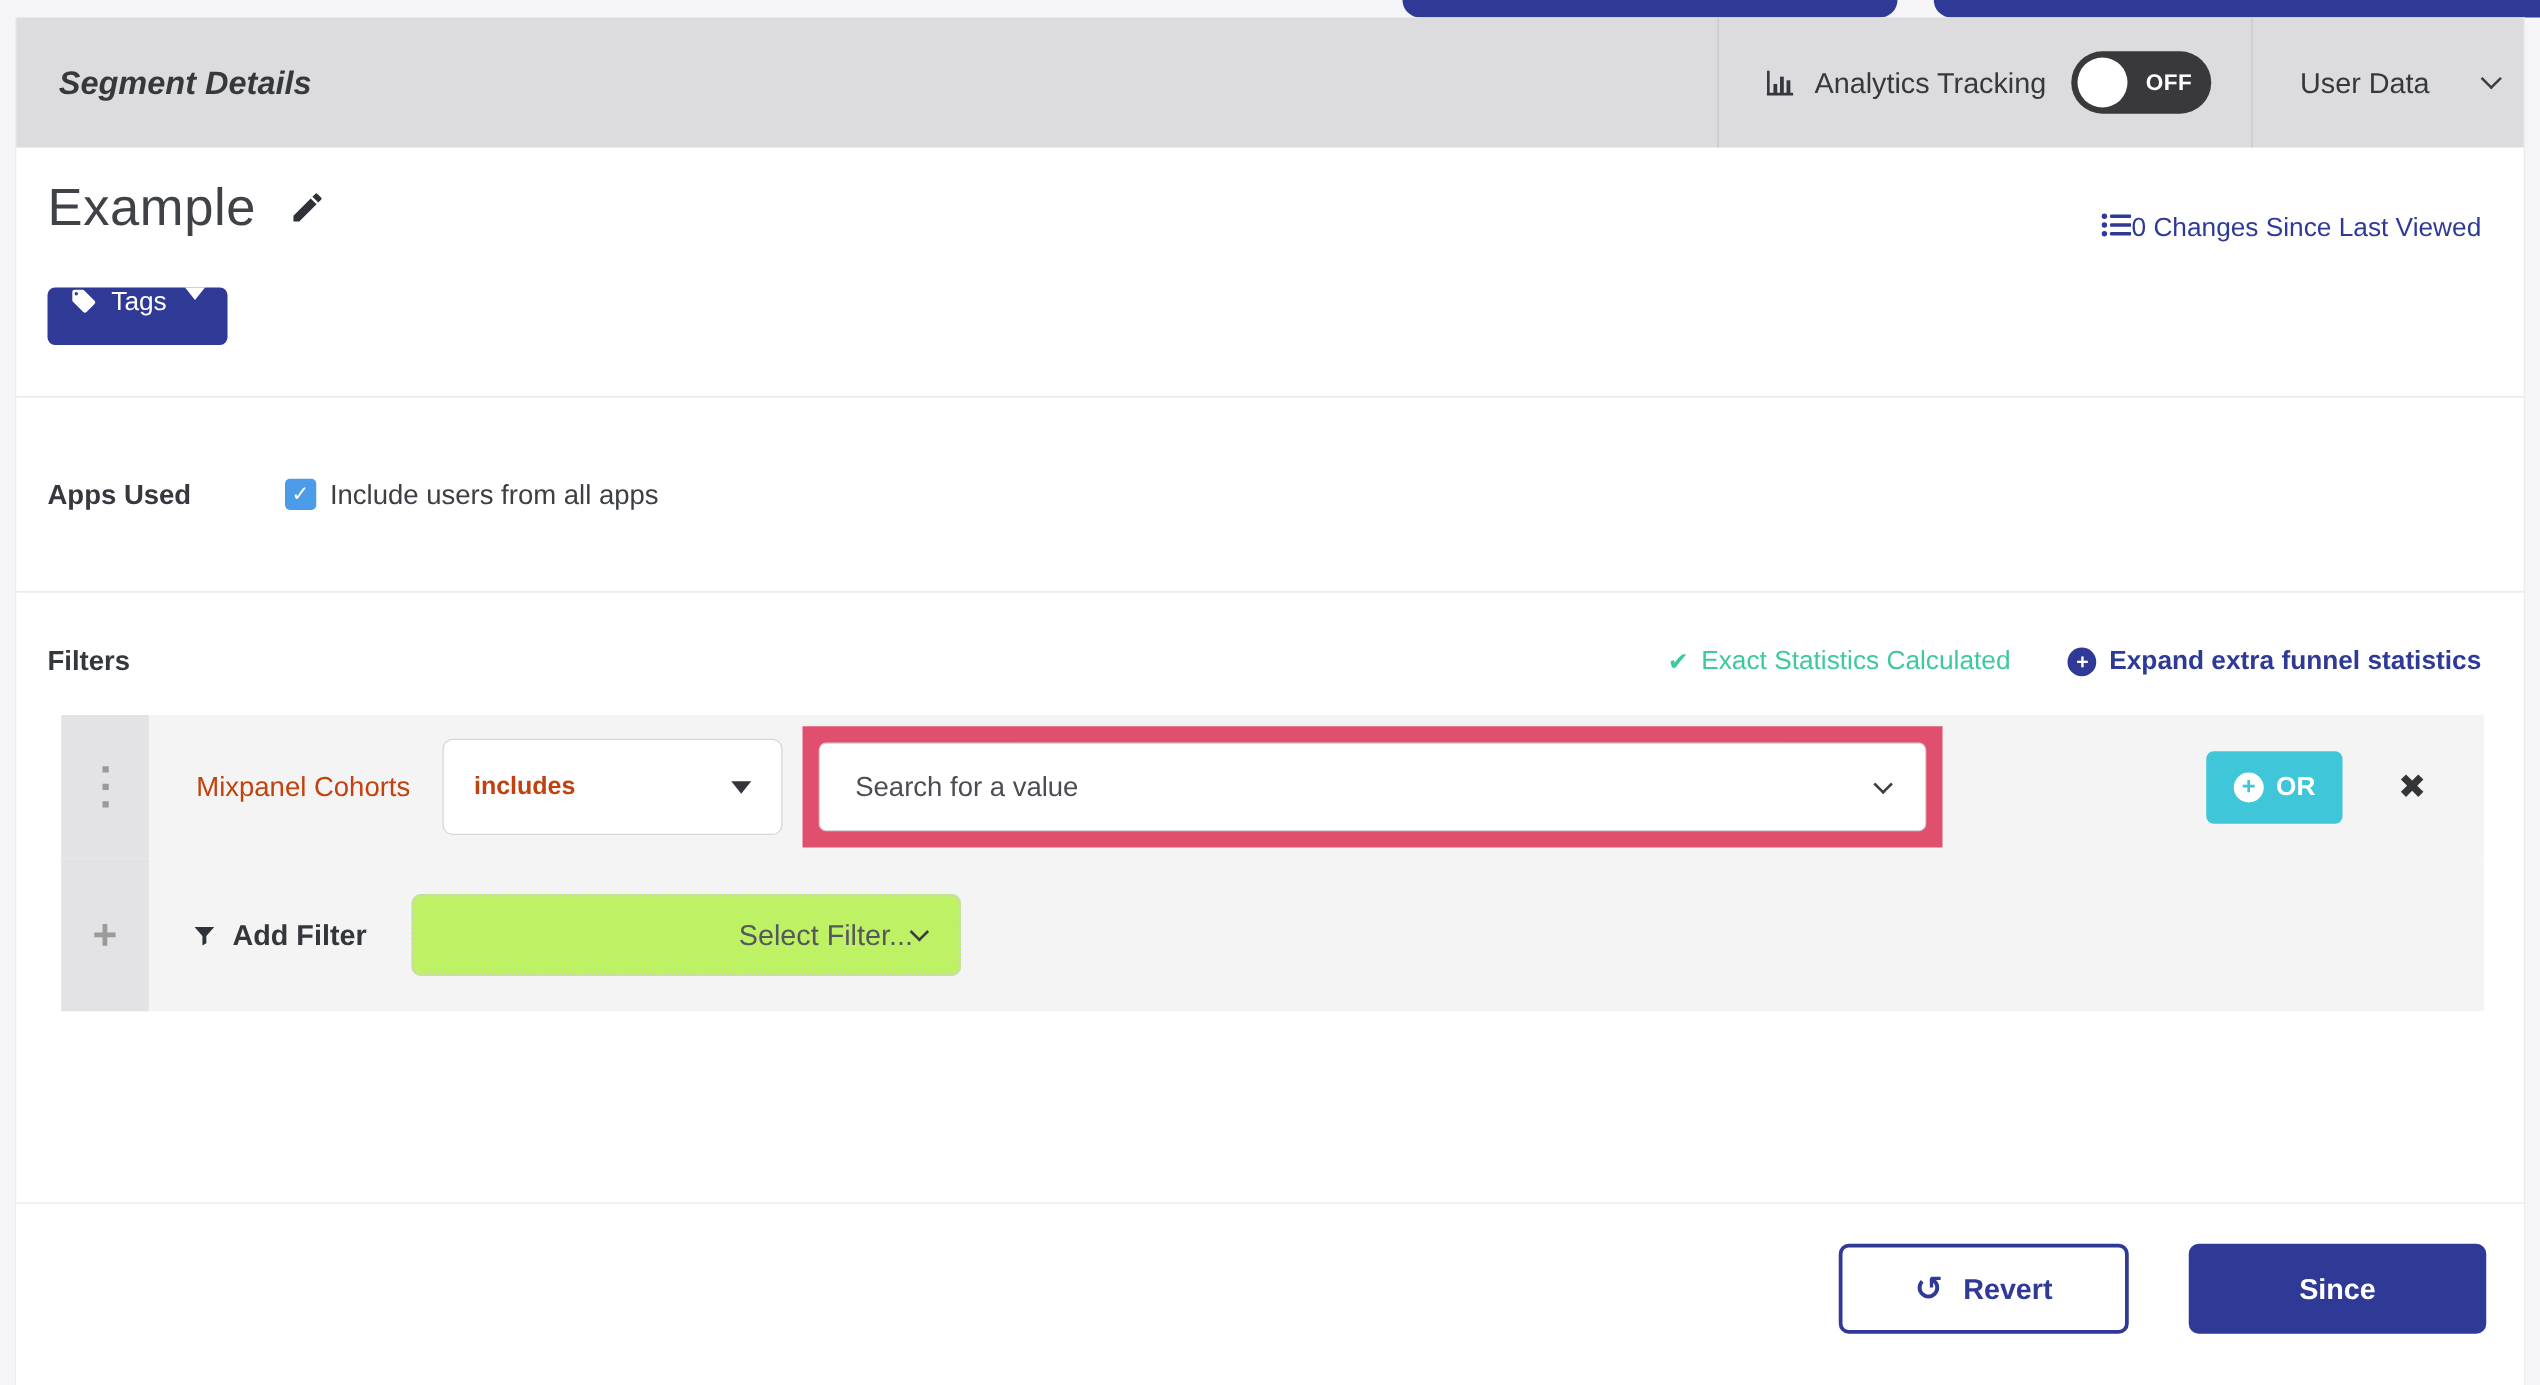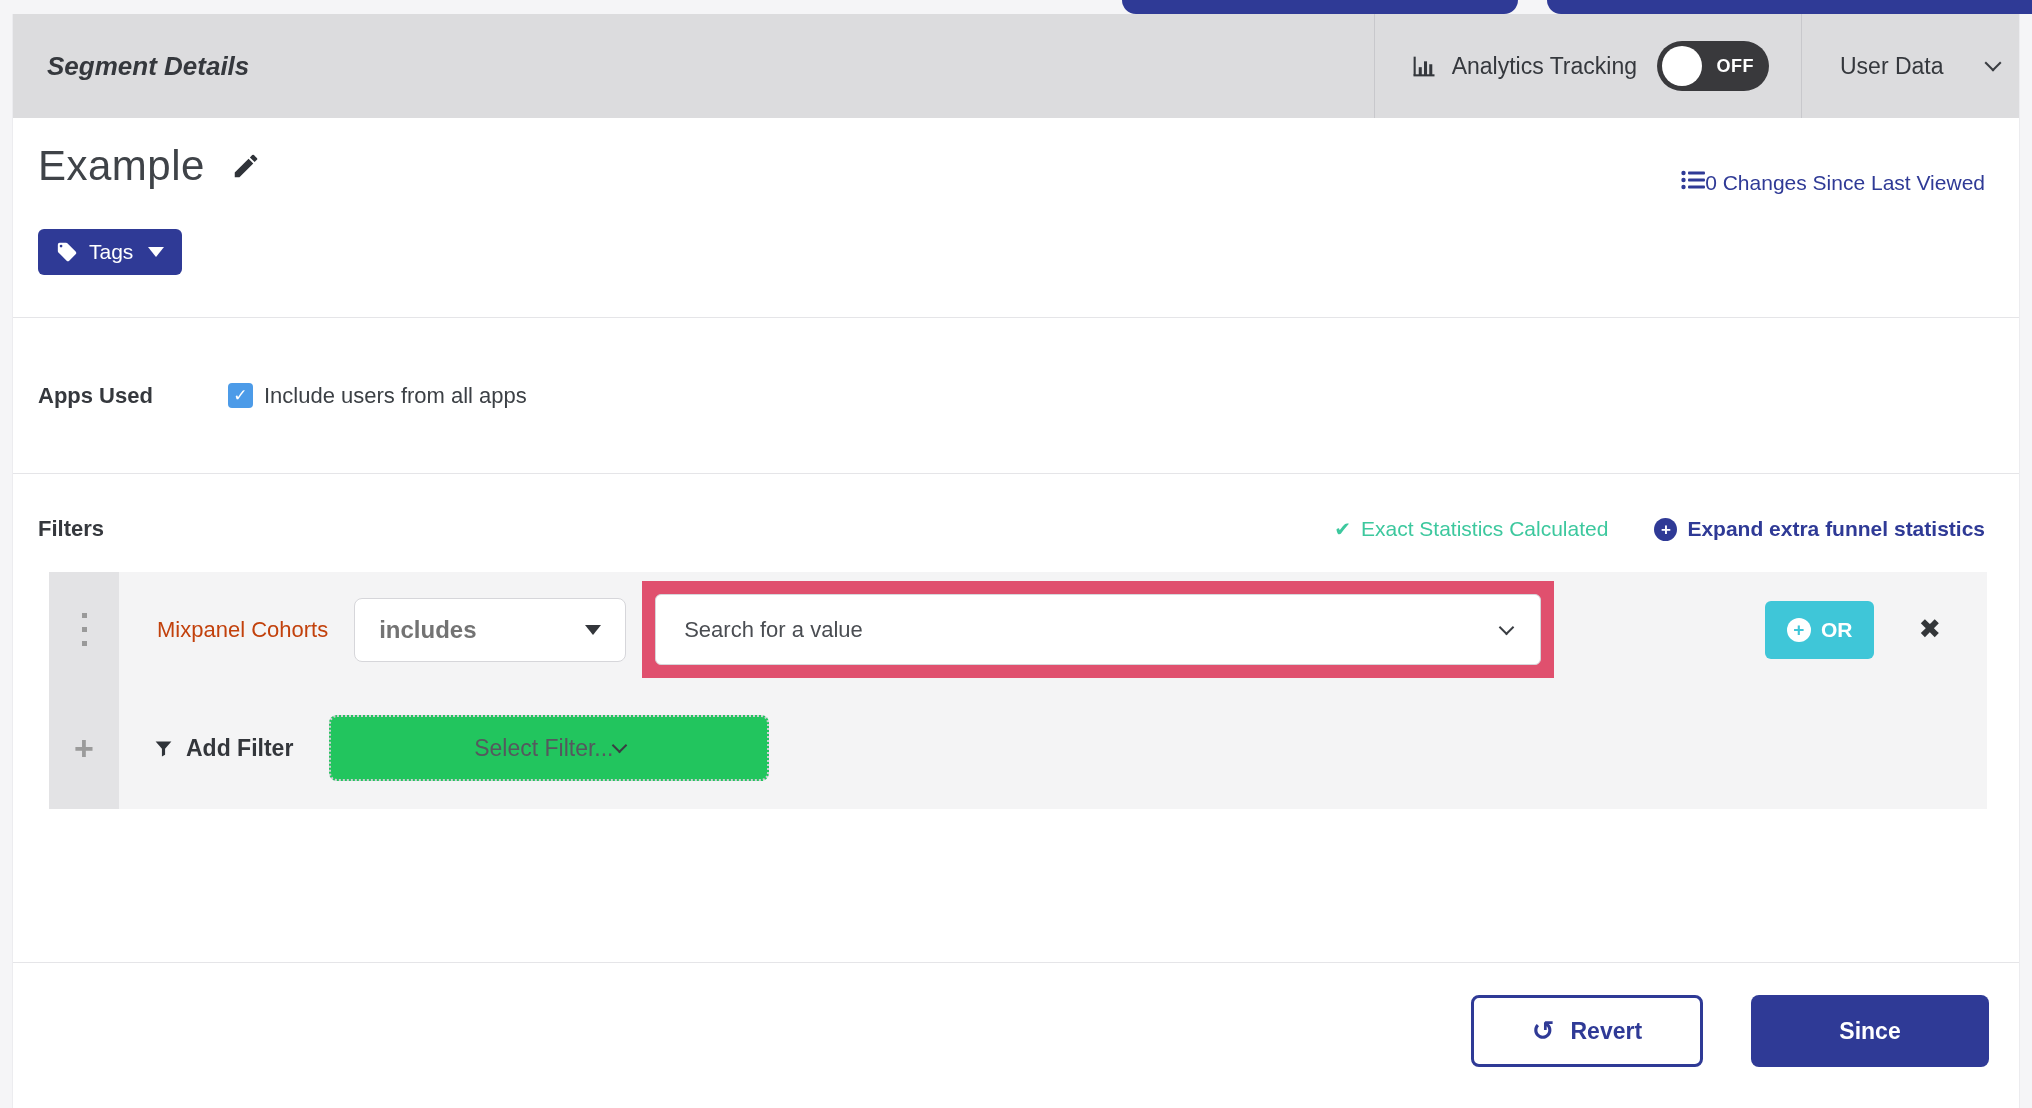--- a/index.html
+++ b/index.html
@@ -56,21 +56,21 @@
   .title-row { display:flex; align-items:center; }
   .segment-name { font-size:42px; font-weight:400; color:#3f4348; letter-spacing:.5px; }
   .pencil-icon { margin-left:26px; cursor:pointer; display:inline-flex; }
   .changes-link {
     margin-left:auto; margin-top:34px; display:flex; align-items:center; 
     color:#2f3a96; font-size:21px; cursor:pointer; text-decoration:none;
   }
   .tags-btn {
     margin-top:34px; height:46px; padding:0 18px;
     background:#2f3a96; border:none; border-radius:6px; cursor:pointer;
-    display:inline-flex; align-items:center; gap:11px;
+    display:inline-flex; align-items:flex-start; gap:11px;
     color:#ffffff; font-size:21px; font-family:inherit;
   }
   .caret-down { width:0; height:0; border-left:8px solid transparent; border-right:8px solid transparent; border-top:10px solid #ffffff; margin-left:4px; }
   .caret-down.dark { border-top-color:#33363b; }
 
   
   .apps-section { height:156px; display:flex; align-items:center; padding-left:25px; border-bottom:1px solid #e5e5e8; }
   .apps-label { font-size:22px; font-weight:bold; color:#35383d; margin-right:75px; }
   .checkbox-row { display:flex; align-items:center; gap:11px; cursor:pointer; }
   .checkbox {
@@ -98,24 +98,24 @@
     margin:30px 32px 0 36px; height:115px; background:#f4f4f5;
     display:flex; align-items:center; position:relative;
   }
   .drag-strip {
     width:70px; height:100%; background:#e3e3e5; cursor:grab;
     display:flex; flex-direction:column; align-items:center; justify-content:center; gap:9px;
   }
   .dot { width:5px; height:5px; background:#9a9a9a; }
   .filter-name { margin-left:38px; font-size:22px; color:#c2410c; }
   .operator-select {
-    margin-left:26px; width:272px; height:64px; background:#ffffff;
+    margin-left:26px; width:272px; height:77px; background:#ffffff;
     border:1px solid #d6d6da; border-radius:8px; cursor:pointer;
     display:flex; align-items:center; justify-content:space-between; padding:0 24px;
-    font-size:24px; font-weight:600; color:#737373;
+    font-size:20px; font-weight:600; color:#c2410c;
   }
   .value-highlight { margin-left:16px; background:#e0506e; padding:13px; }
   .value-select {
     width:886px; height:71px; background:#ffffff;
     border:1px solid #d6d6da; border-radius:6px; cursor:pointer;
     display:flex; align-items:center; justify-content:space-between; padding:0 28px;
     font-size:22px; color:#4a4d52;
   }
   .thin-chev { display:inline-block; width:11px; height:11px; border-right:2px solid #3a3d42; border-bottom:2px solid #3a3d42; transform:rotate(45deg); margin-top:-5px; }
   .row-right { margin-left:auto; display:flex; align-items:center; gap:44px; padding-right:46px; }
@@ -141,23 +141,23 @@
   .total-percent { font-size:22px; color:#38c1d2; margin-left:8px; }
   .and-vdiv { position:absolute; left:545px; top:14px; height:87px; width:1px; background:#dcdcdf; }
   .reach-bar { position:absolute; left:574px; top:50%; transform:translateY(-50%); width:858px; height:20px; background:#9d9d9d; }
 
   .addfilter-row { margin:0 32px 0 36px; height:122px; background:#f4f4f5; display:flex; align-items:center; }
   .plus-strip { width:70px; height:100%; background:#e3e3e5; display:flex; align-items:center; justify-content:center; cursor:pointer; }
   .plus-glyph { font-size:34px; font-weight:600; color:#9b9b9b; line-height:1; }
   .funnel-icon { margin-left:34px; display:inline-flex; }
   .addfilter-label { margin-left:12px; font-size:23px; font-weight:bold; color:#33363b; }
   .select-filter {
-    margin-left:36px; width:440px; height:66px; background:#22c55e;
+    margin-left:36px; width:440px; height:66px; background:#bef264;
     border:2px dotted #cfcfd4; border-radius:8px; cursor:pointer;
-    display:flex; align-items:center; justify-content:center; padding:0 26px;
+    display:flex; align-items:center; justify-content:flex-end; padding:0 26px;
     font-size:23px; color:#55585e;
   }
 
   
   .footer { height:145px; display:flex; align-items:flex-start; justify-content:flex-end; gap:48px; padding:32px 30px 0 0; background:#ffffff; }
   .revert-btn {
     width:232px; height:72px; background:#ffffff; cursor:pointer;
     border:3px solid #2f3a96; border-radius:8px;
     display:flex; align-items:center; justify-content:center; gap:16px;
     color:#2f3a96; font-size:23px; font-weight:bold; font-family:inherit;

